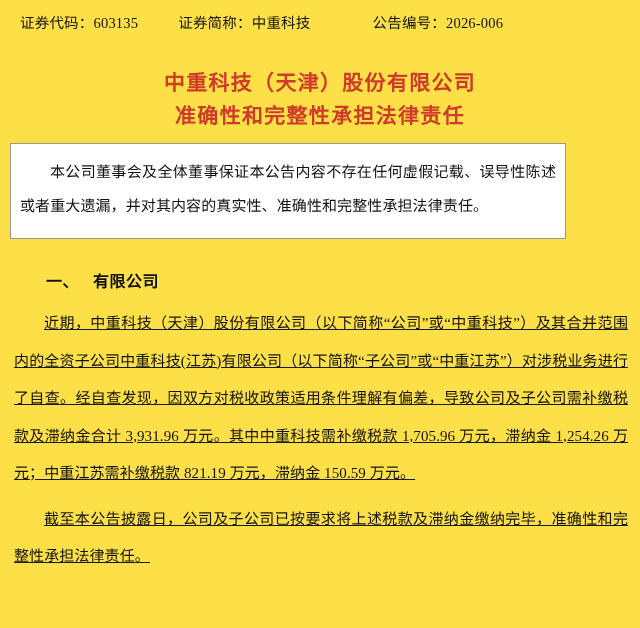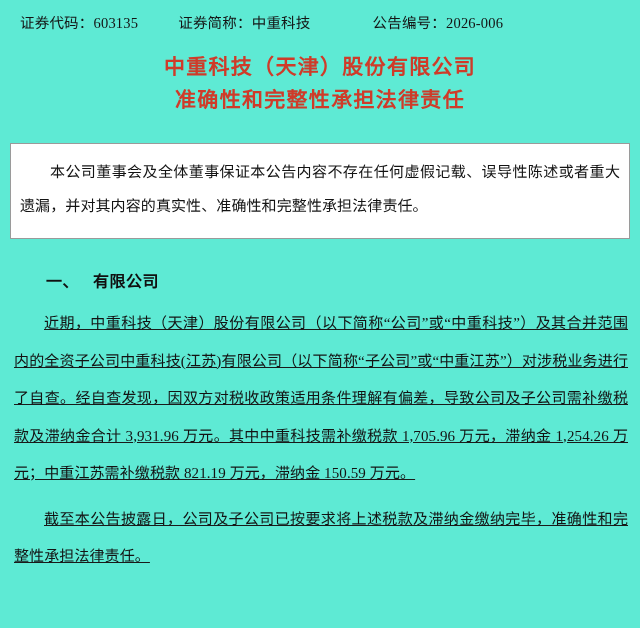--- a/index.html
+++ b/index.html
@@ -13,21 +13,21 @@
     background: #ffffff;
     font-family: "Liberation Serif", "DejaVu Serif", serif;
     color: #1a1a1a;
     overflow: hidden;
   }
 
   .page {
     position: relative;
     width: 640px;
     height: 628px;
-    background: #5eead4;
+    background: #fde047;
     box-sizing: border-box;
   }
 
   
   .doc-header {
     position: absolute;
     top: 8px;
     left: 0;
     width: 640px;
     height: 26px;
@@ -42,41 +42,41 @@
     white-space: nowrap;
   }
   .hdr-code  { margin-left: 20px; }
   .hdr-abbr  { margin-left: 40px; }
   .hdr-no    { margin-left: 62px; text-align: center; }
   .hdr-label { font-weight: 500; }
 
   
   .title-block {
     position: absolute;
-    top: 51px;
+    top: 67px;
     left: 0;
     width: 640px;
     text-align: center;
   }
   .title-line {
     font-size: 21px;
     line-height: 33px;
     font-weight: 700;
     color: #cf3b29;
     letter-spacing: 1.3px;
     white-space: nowrap;
     font-family: "Liberation Serif", "DejaVu Serif", serif;
   }
 
   
   .disclaimer {
     position: absolute;
     top: 143px;
     left: 10px;
-    width: 620px;
+    width: 556px;
     height: 96px;
     border: 1px solid #9a9a9a;
     box-sizing: border-box;
     padding: 11px 9px 9px 9px;
     background: #ffffff;
   }
   .disclaimer p {
     margin: 0;
     font-size: 15px;
     line-height: 34px;

